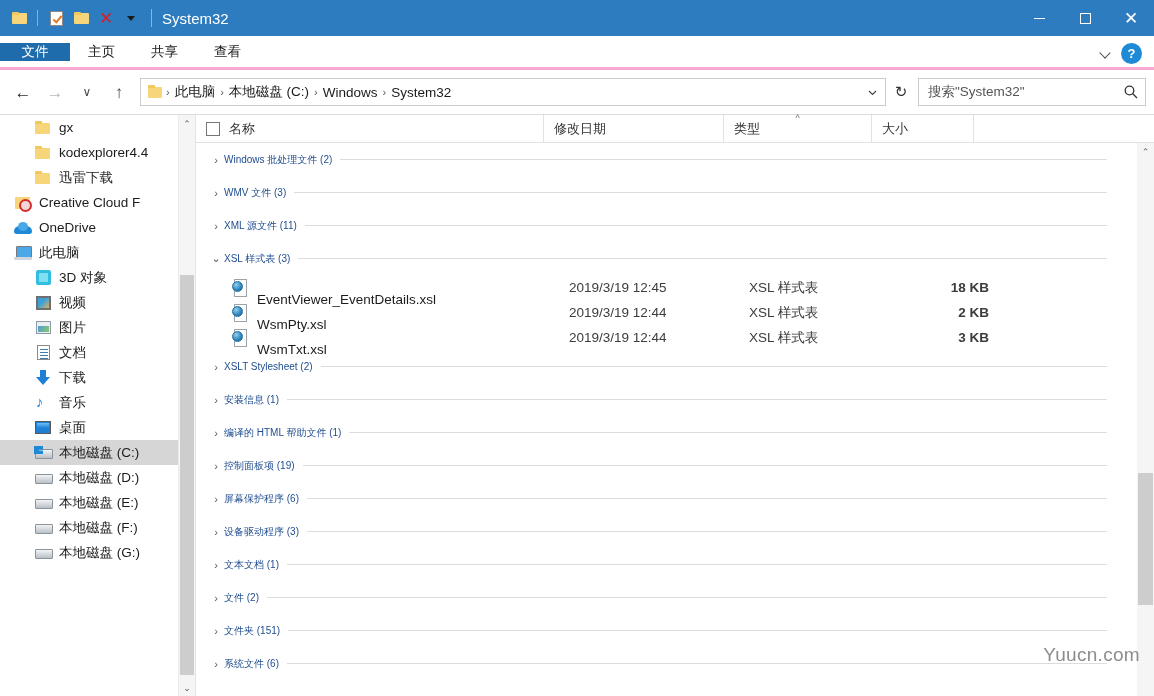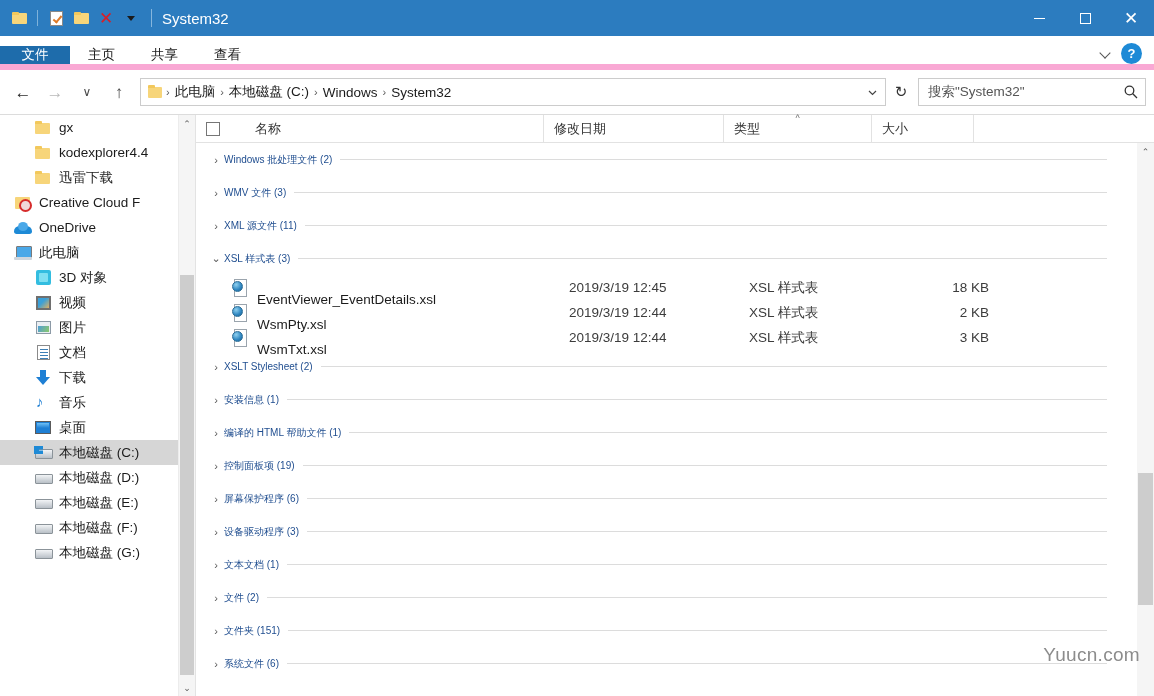--- a/index.html
+++ b/index.html
@@ -119,23 +119,23 @@
   }
   .min-glyph { width: 11px; height: 1px; background: #ffffff; }
   .max-glyph { width: 11px; height: 11px; border: 1px solid #ffffff; }
   .close-glyph { font-size: 17px; line-height: 1; font-weight: 300; }
 
   
   .ribbon {
     height: 34px;
     background: #ffffff;
     display: flex;
-    align-items: flex-end;
+    align-items: center;
     flex: 0 0 34px;
-    border-bottom: 6px solid #f9a8d4;
+    border-bottom: 3px solid #f9a8d4;
     position: relative;
   }
   .tab {
     display: flex; align-items: center; justify-content: center;
     padding: 0 18px;
     font-size: 13.5px;
     color: #1b1b1b;
     cursor: default;
     white-space: nowrap;
   }
@@ -477,21 +477,21 @@
     position: relative;
     white-space: nowrap;
   }
   .col-check {
     width: 14px; height: 14px;
     border: 1px solid #767676;
     background: #ffffff;
     margin-right: 9px;
     flex: 0 0 auto;
   }
-  .col-name { width: 348px; gap: 26px; }
+  .col-name { width: 348px; }
   .col-date { width: 180px; }
   .col-type { width: 148px; }
   .col-size { width: 102px; }
   .col-blank { flex: 1 1 auto; border-right: none; }
   .sortmark {
     position: absolute;
     top: -1px; left: 0; right: 0;
     display: flex; justify-content: center;
     font-size: 9px; color: #6a6a6a;
     line-height: 8px;
@@ -550,21 +550,21 @@
   }
   .xsl-ico:after {
     content:""; position:absolute; left:0px; top:2px;
     width:9px; height:9px; border-radius:50%;
     background: radial-gradient(circle at 35% 30%, #8fd0ef 0%, #2e86c1 60%, #1b5e8a 100%);
     border:1px solid #2a6c96;
   }
   .f-name { width: 312px; overflow: hidden; white-space: nowrap; margin-top: 24px; }
   .f-date { width: 180px; color: #3c3c3c; }
   .f-type { width: 148px; color: #3c3c3c; }
-  .f-size { width: 92px; text-align: right; color: #3c3c3c; }
+  .f-size { width: 92px; text-align: right; color: #3c3c3c; font-weight: bold; }
 
   .list-scrollbar {
     position: absolute;
     right: 0; top: 0; bottom: 0;
     width: 17px;
     background: #f5f5f5;
   }
   .ls-arrow {
     height: 17px;
     display: flex; align-items: center; justify-content: center;

